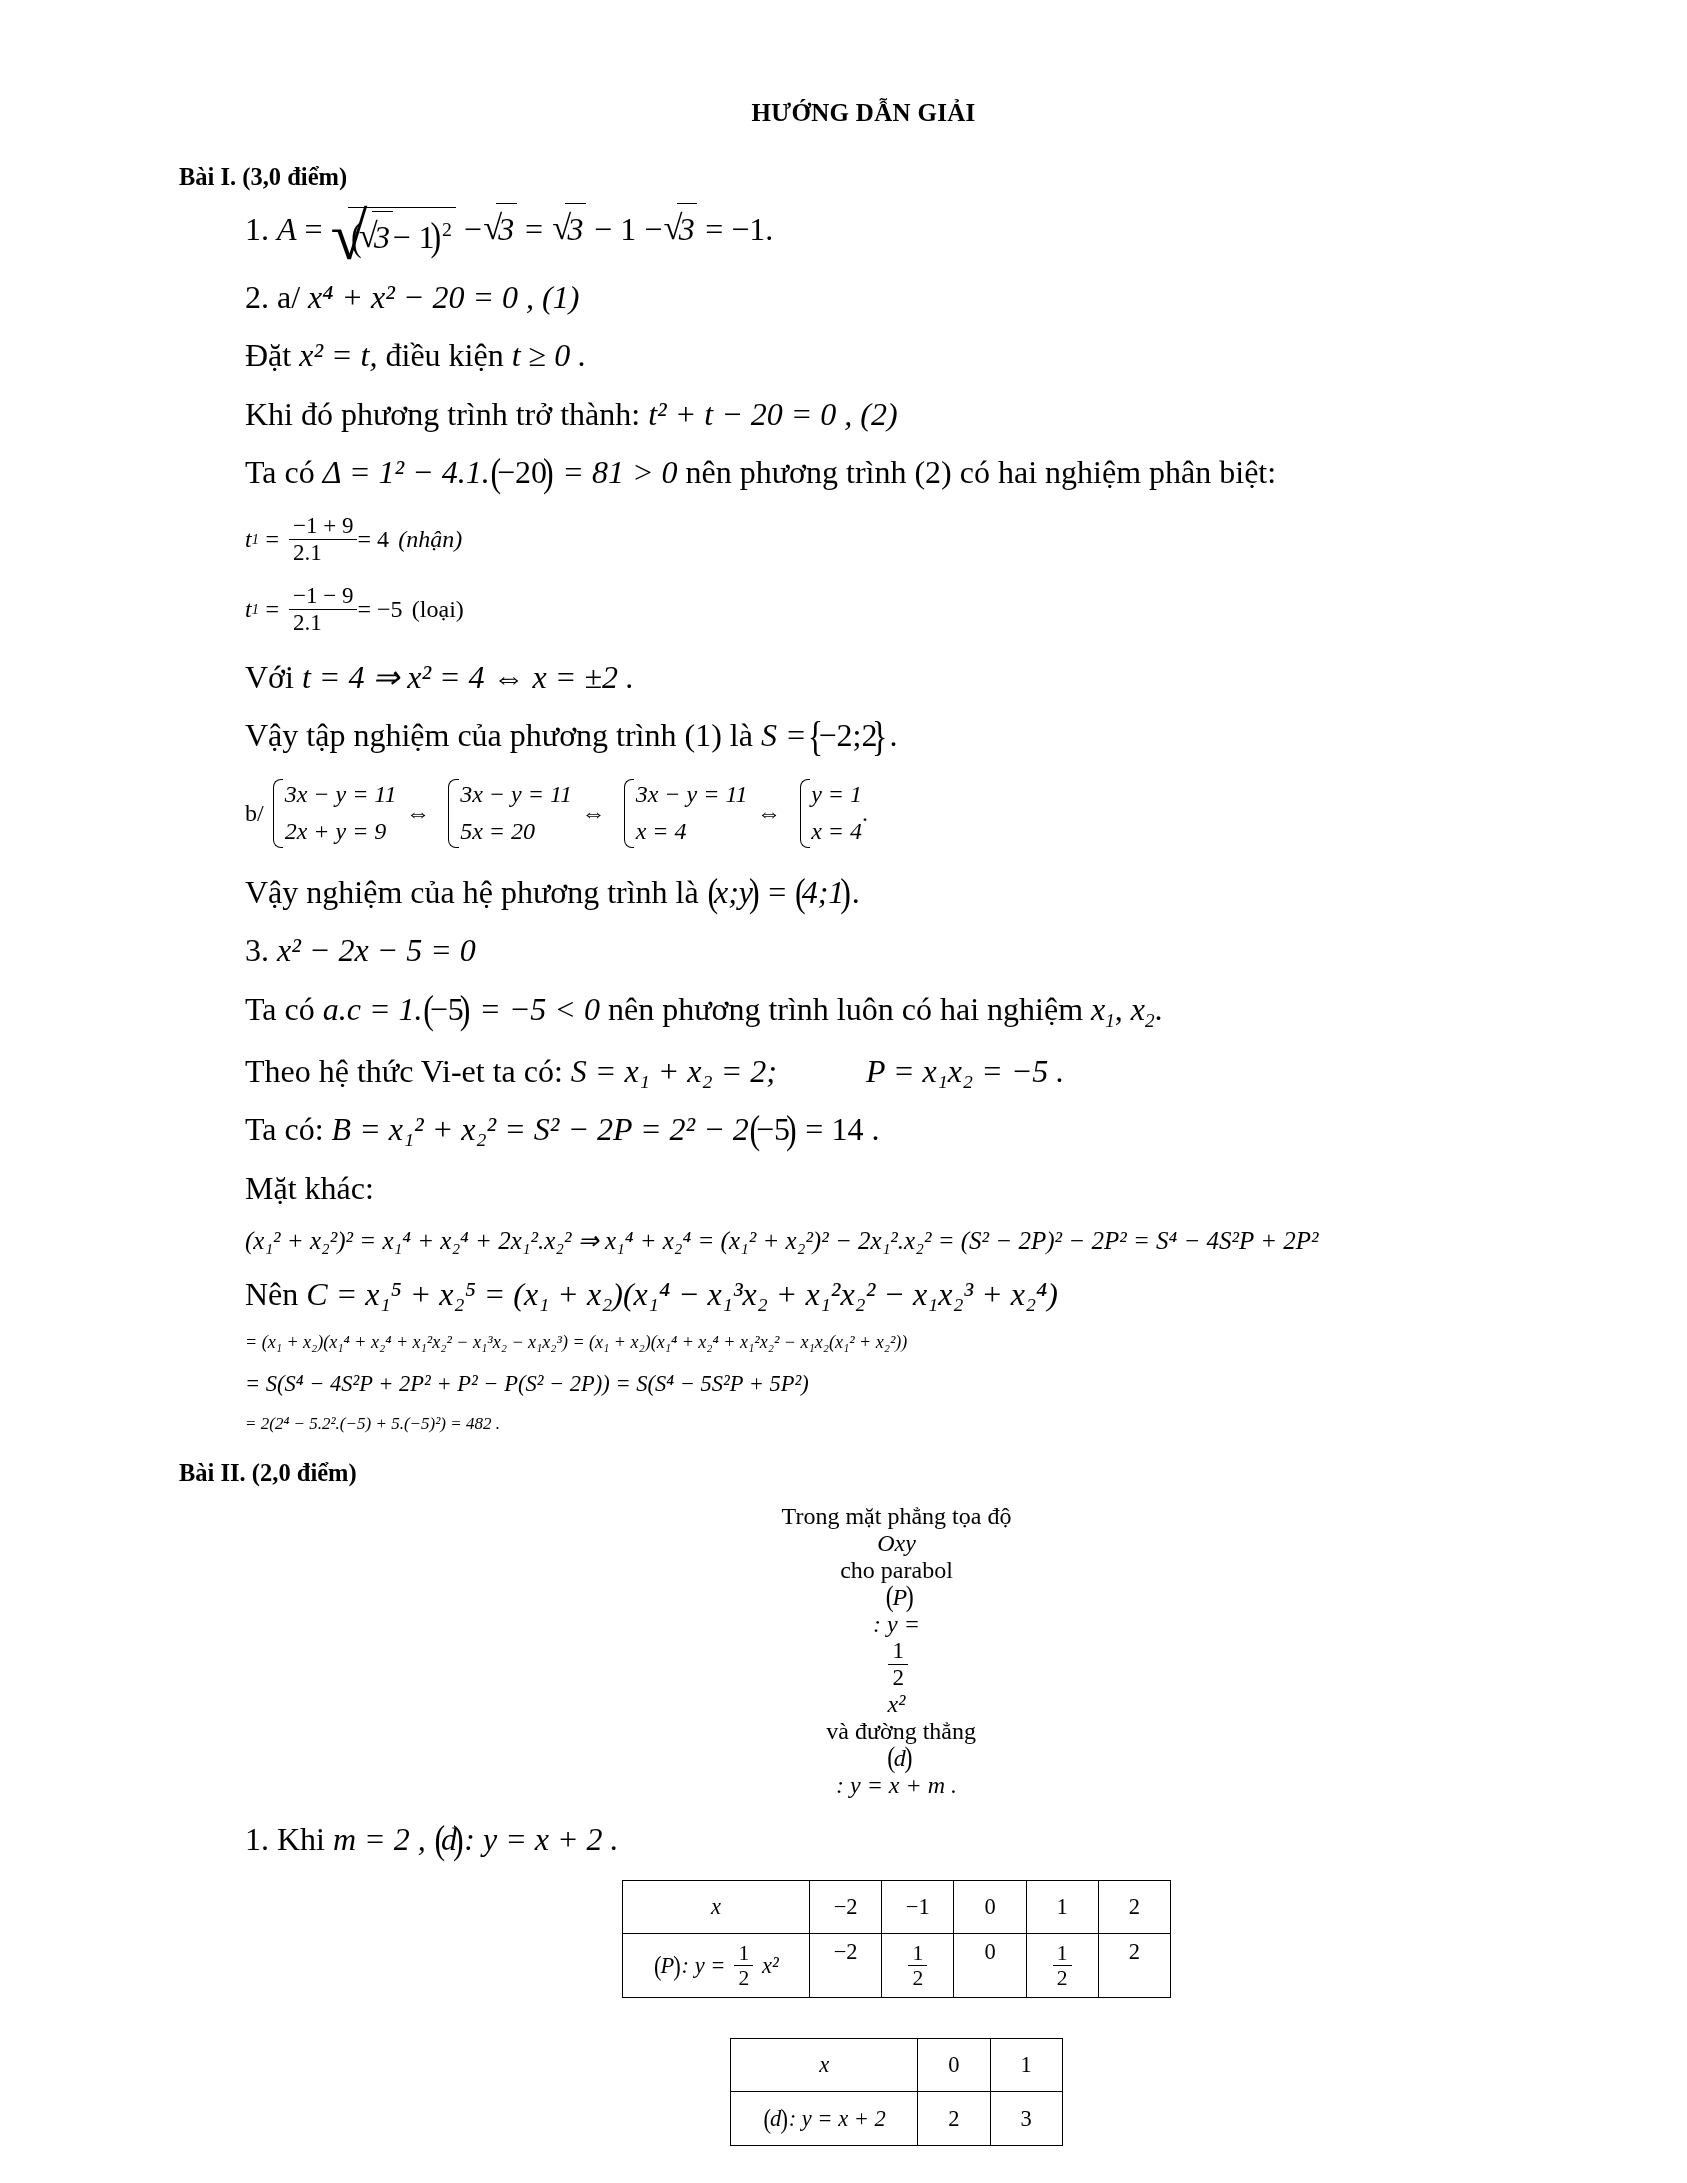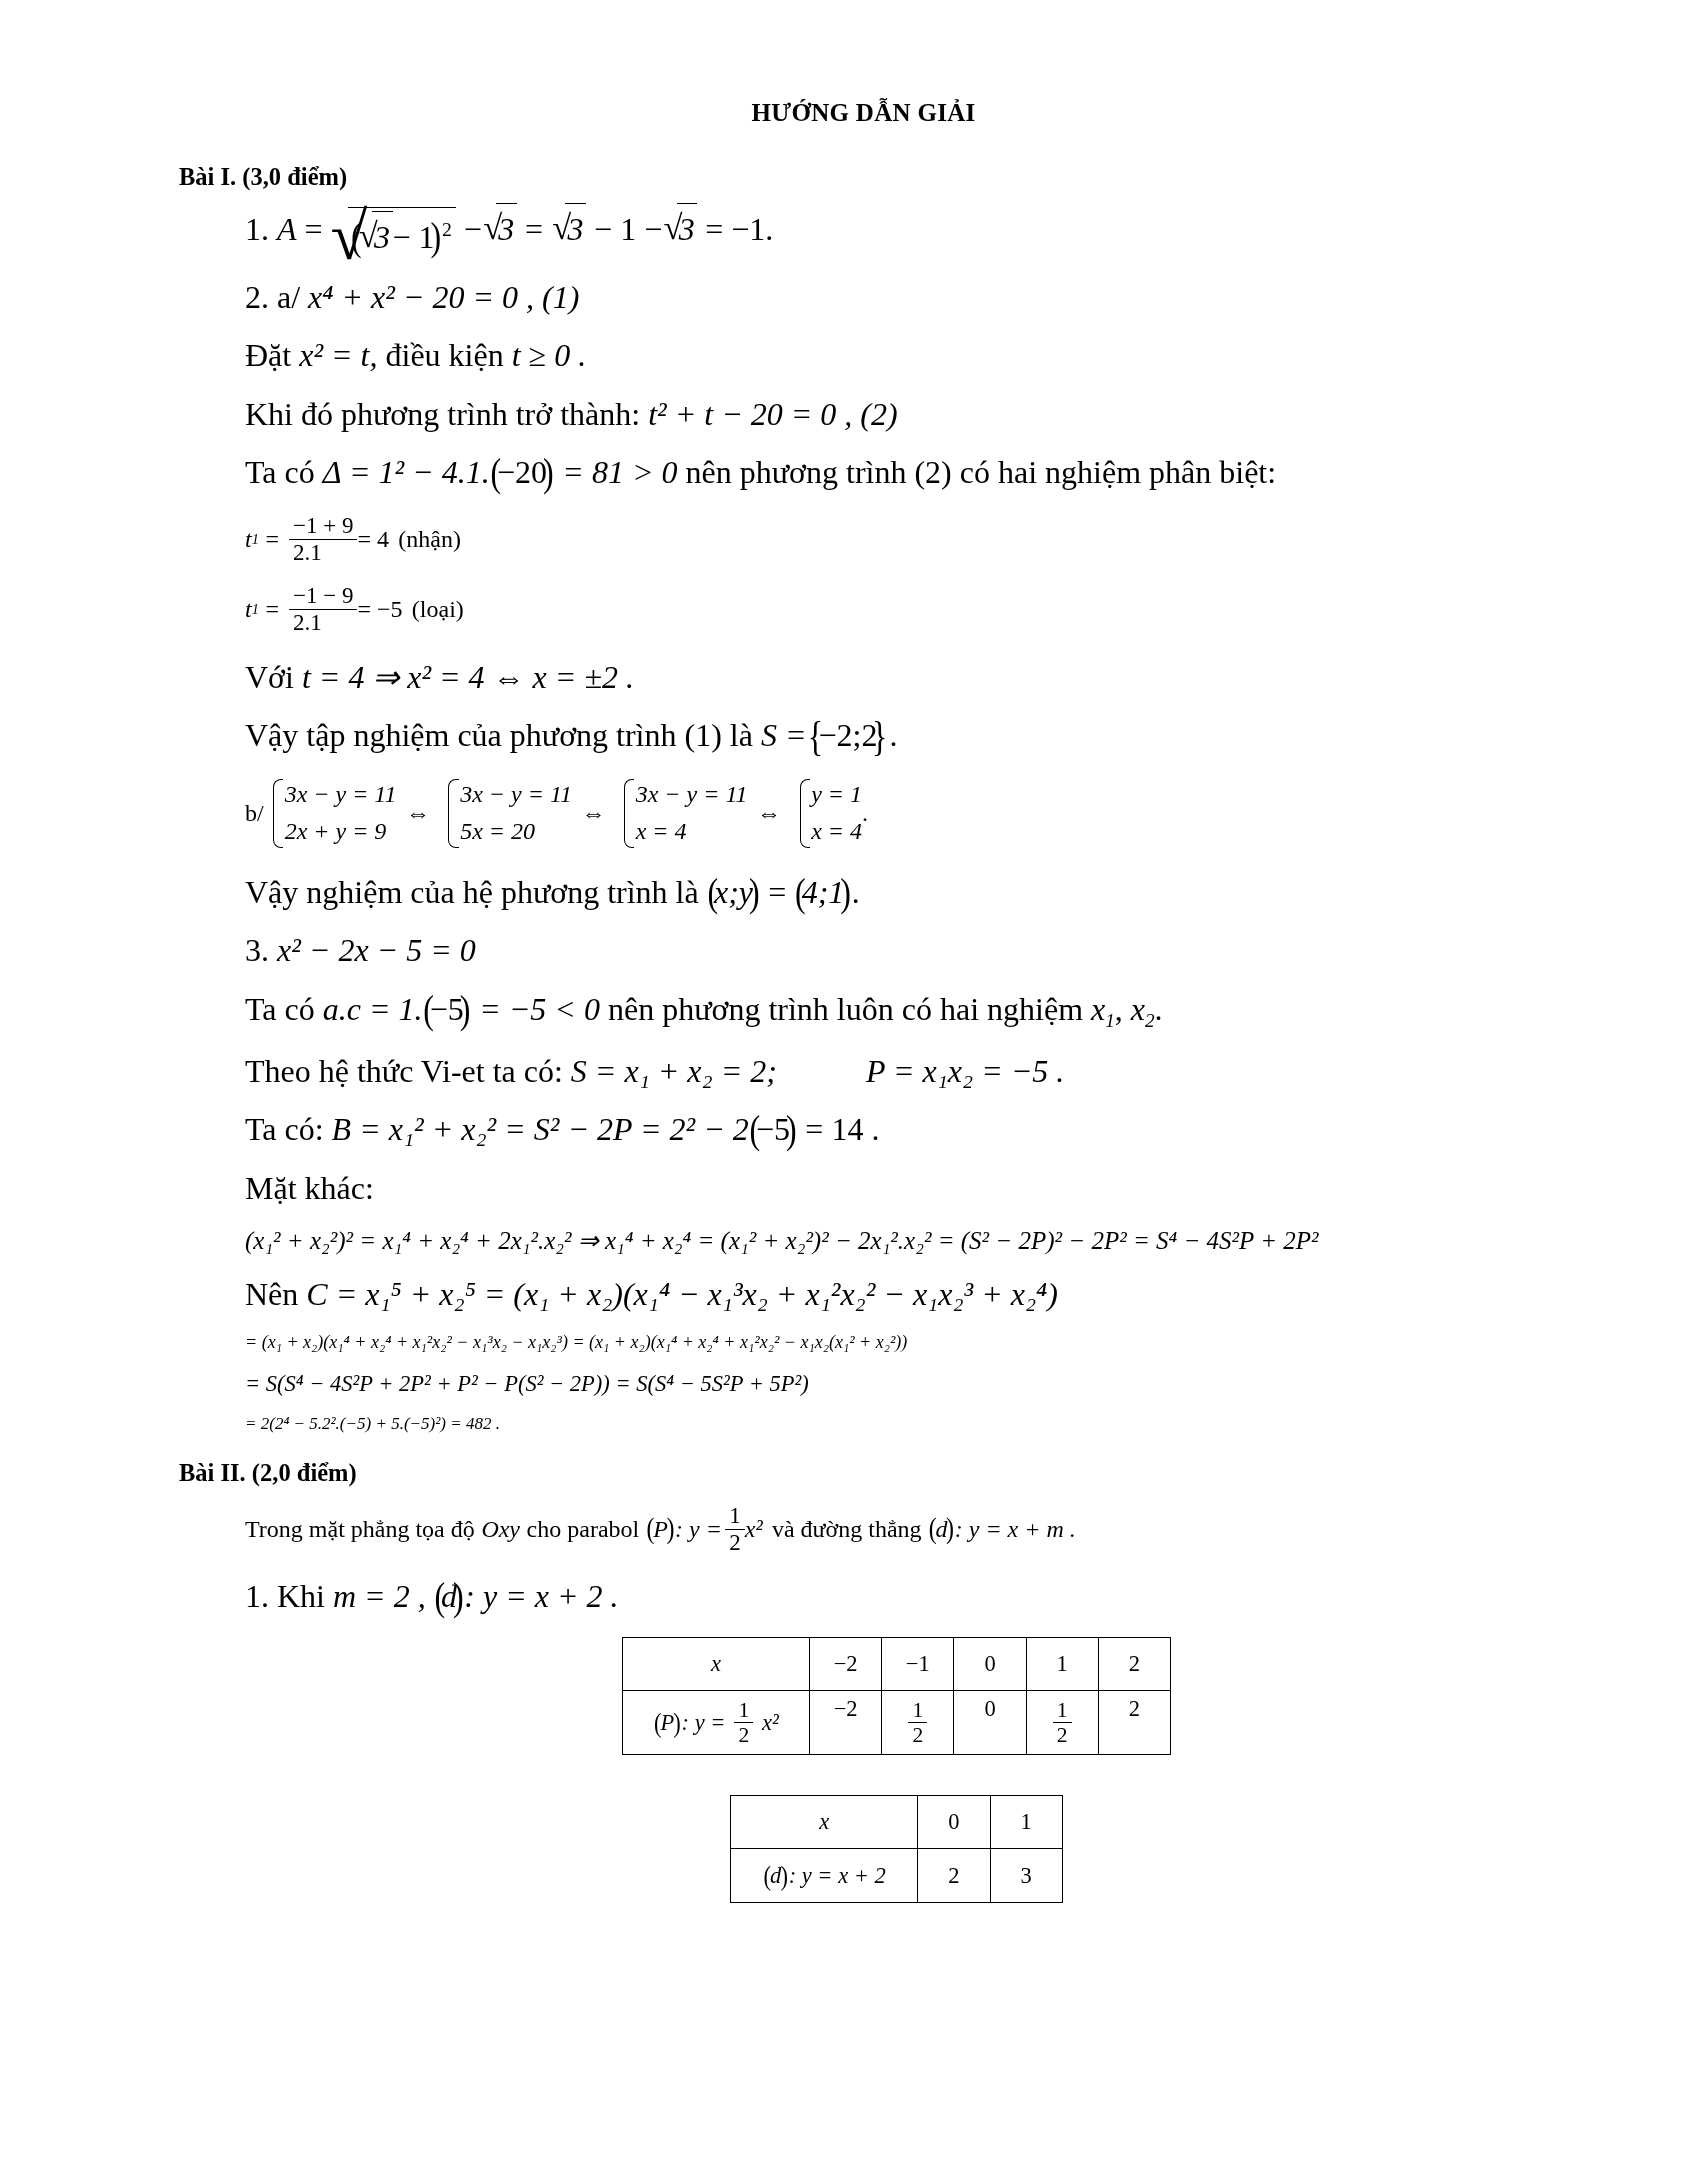--- a/index.html
+++ b/index.html
@@ -248,21 +248,21 @@
 
     <div class="eqline">
       <span class="m">t</span>
         <span class="sub">1</span>
       <span style="margin:0 6.6px;">=</span>
       <span class="frac">
         <span class="num">−1 + 9</span>
         <span class="den">2.1</span>
       </span>
       <span>= 4</span>
-      <span style="margin-left:9.3px;">(nhận)</span>
+      <span style="margin-left:9.3px;font-style:italic;">(nhận)</span>
     </div>
 
     <div class="eqline">
       <span class="m">t</span>
         <span class="sub">1</span>
       <span style="margin:0 6.6px;">=</span>
       <span class="frac">
         <span class="num">−1 − 9</span>
         <span class="den">2.1</span>
       </span>
@@ -350,21 +350,21 @@
     <div class="line m" style="font-size:18px;">= (x₁ + x₂)(x₁⁴ + x₂⁴ + x₁²x₂² − x₁³x₂ − x₁x₂³) = (x₁ + x₂)(x₁⁴ + x₂⁴ + x₁²x₂² − x₁x₂(x₁² + x₂²))</div>
     <div class="line m" style="font-size:22.5px;">= S(S⁴ − 4S²P + 2P² + P² − P(S² − 2P)) = S(S⁴ − 5S²P + 5P²)</div>
     <div class="line m" style="font-size:17px;">= 2(2⁴ − 5.2².(−5) + 5.(−5)²) = 482 .</div>
 
   </div>
 
   <div class="section-heading" style="margin-top:22.5px;">Bài II. (2,0 điểm)</div>
 
   <div class="block">
 
-    <div class="eqline" style="margin:16px 0;">
+    <div class="eqline" style="margin:16px 0;flex-direction:column;">
       <span>Trong mặt phẳng tọa độ</span>
       <span class="m" style="margin:0 6.6px;">Oxy</span>
       <span>cho parabol</span>
       <span class="paren-sm m" style="margin-left:6.6px;">P</span>
       <span class="m">: y =</span>
       <span class="frac">
         <span class="num">1</span>
         <span class="den">2</span>
       </span>
       <span class="m">x²</span>

